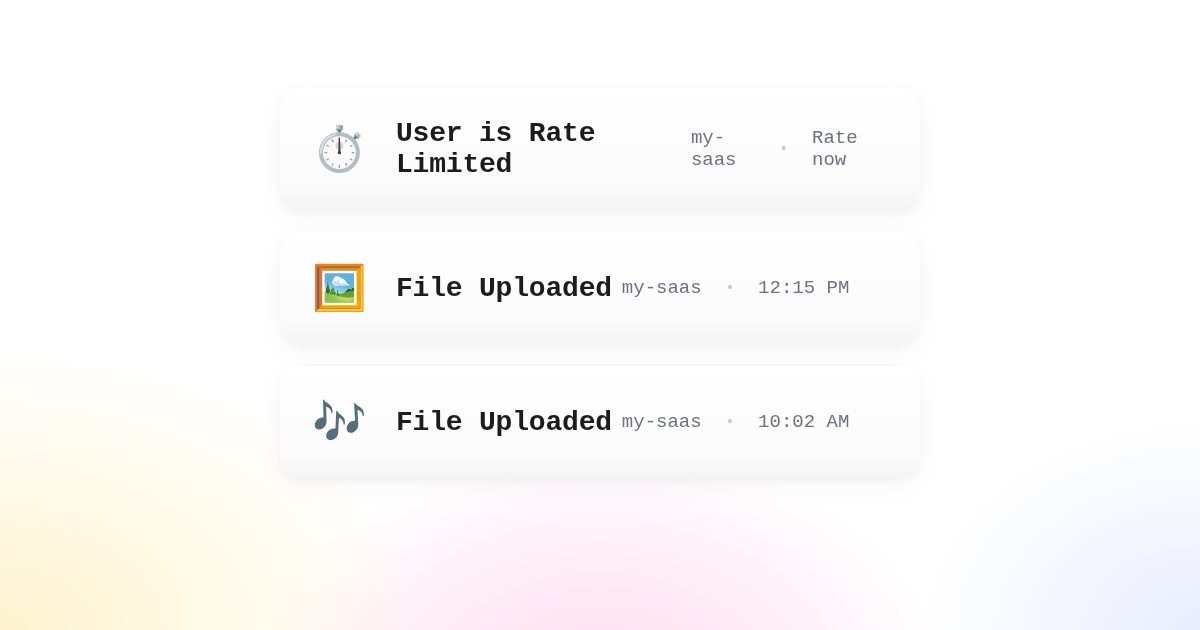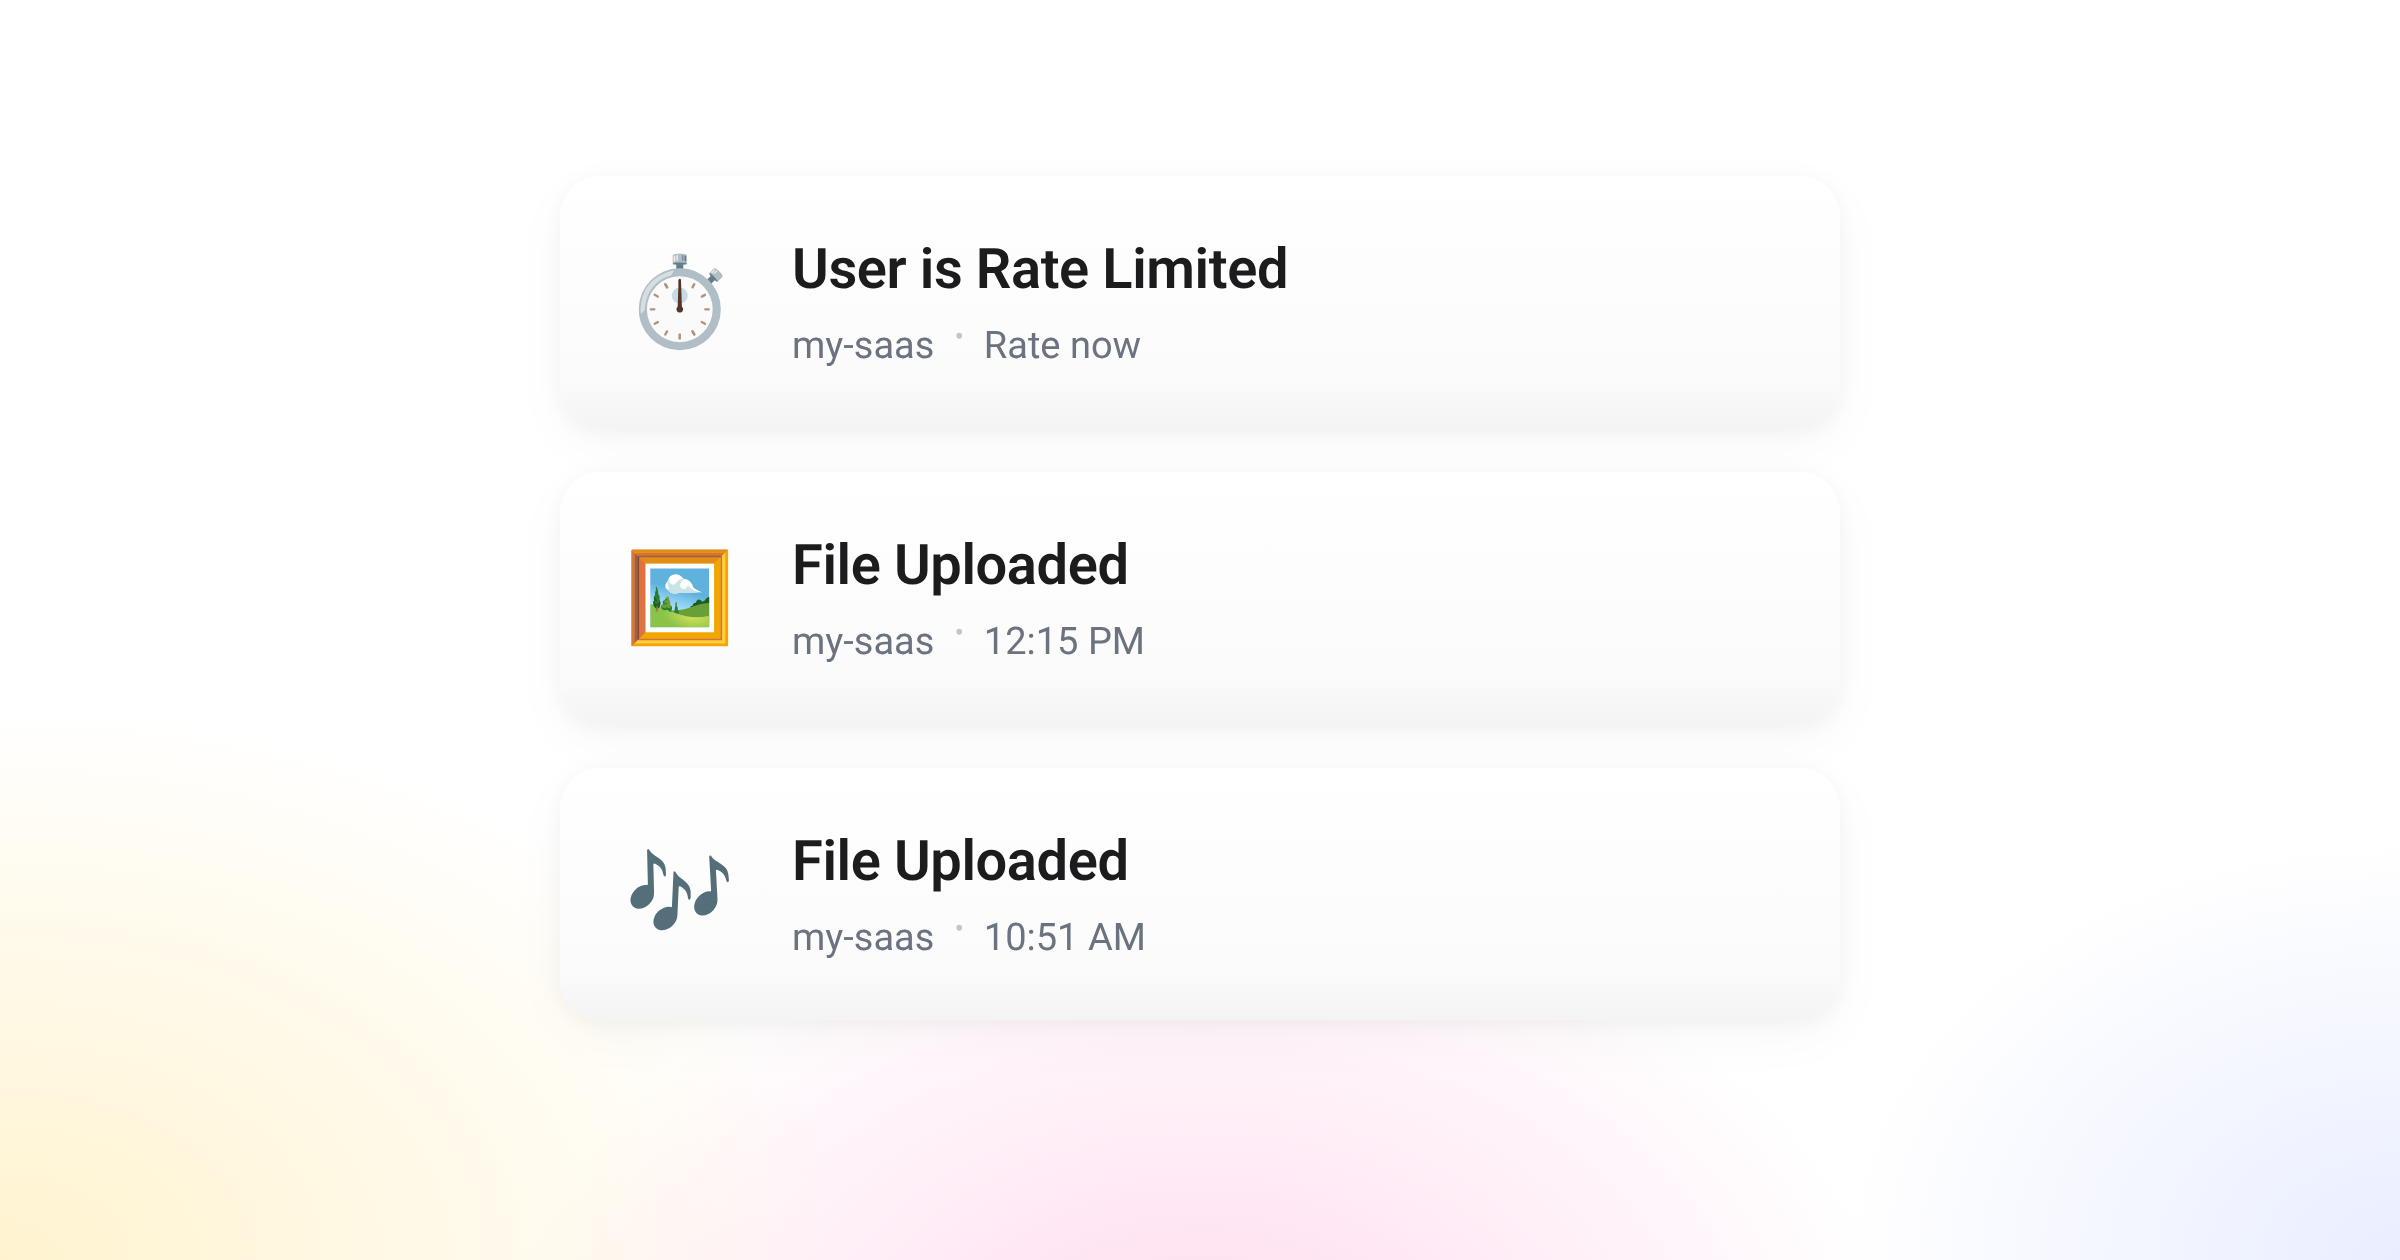--- a/index.html
+++ b/index.html
@@ -49,35 +49,36 @@
       height: 52px;
       flex-shrink: 0;
       display: flex;
       align-items: center;
       justify-content: center;
       font-size: 44px;
       line-height: 1;
     }
     .card-body {
       display: flex;
-      flex-direction: column;
+      flex-direction: row;
       gap: 10px;
+      font-family: Liberation Mono, monospace;
     }
     .card-title {
       font-size: 28px;
       font-weight: 600;
       color: #1c1c1e;
       letter-spacing: -0.2px;
     }
     .card-meta {
       font-size: 19px;
       color: #6b7280;
       display: flex;
-      align-items: flex-start;
-      gap: 10px;
+      align-items: center;
+      gap: 24px;
     }
     .meta-dot {
       color: #c1c5cc;
       font-size: 14px;
     }
   </style>
 </head>
 <body>
 
 <div class="bg-gradient"></div>
@@ -108,18 +109,18 @@
     </div>
   </div>
 
   <div class="card">
     <div class="card-icon">🎶</div>
     <div class="card-body">
       <div class="card-title">File Uploaded</div>
       <div class="card-meta">
         <span>my-saas</span>
         <span class="meta-dot">•</span>
-        <span>10:51 AM</span>
+        <span>10:02 AM</span>
       </div>
     </div>
   </div>
 
 </div>
 
 </body></html>

